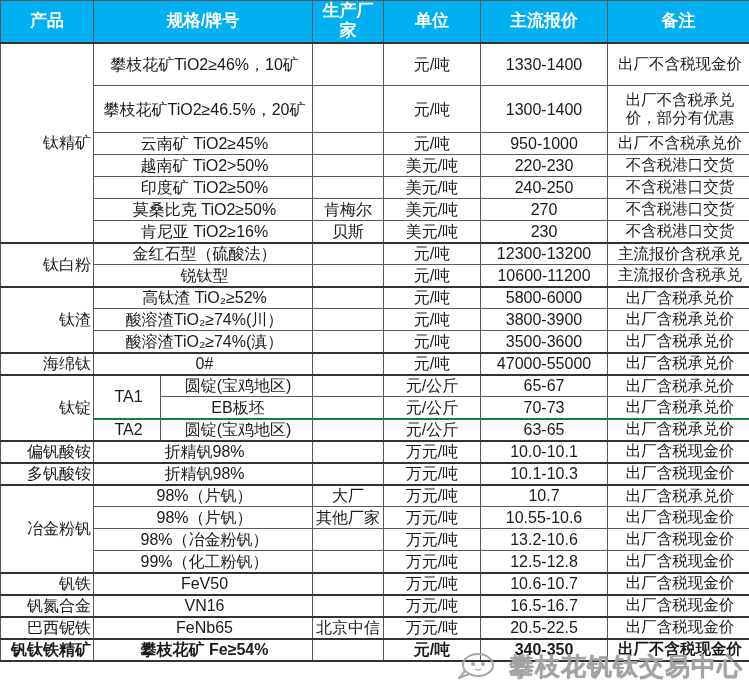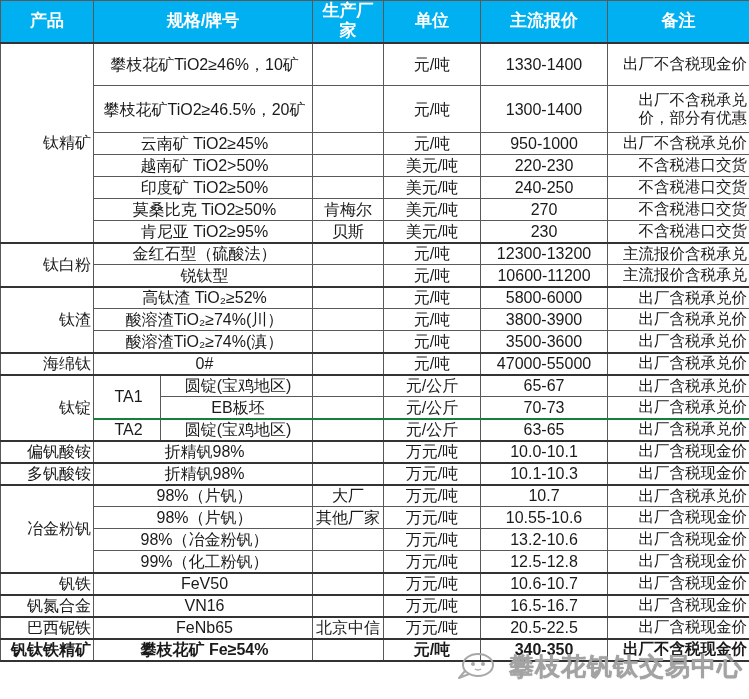--- a/index.html
+++ b/index.html
@@ -43,21 +43,21 @@
     text-align:center;
     background:#ffffff;
   }
   tbody td.product{text-align:right;font-size:16px;}
   tbody td.spec,tbody td.form,tbody td.grade{
     text-align:center;
     padding:0 2px 0 5px;
     white-space:nowrap;
   }
   tbody td.note{
-    text-align:right;
+    text-align:center;
     padding:0 2px 0 5px;
     font-size:15.5px;
   }
   tbody tr.sec td{border-top:2px solid #333333;}
   tbody tr.sub td{border-top:2px solid #15803d;}
   tbody tr:last-child td{border-bottom:2px solid #333333;font-weight:bold;}
   .watermark{
     position:absolute;
     right:6px;
     top:650px;
@@ -139,21 +139,21 @@
         <td class="note">不含税港口交货</td>
       </tr>
       <tr>
         <td class="spec" colspan="2">莫桑比克 TiO2≥50%</td>
         <td class="mfr">肯梅尔</td>
         <td class="unit">美元/吨</td>
         <td class="price">270</td>
         <td class="note">不含税港口交货</td>
       </tr>
       <tr>
-        <td class="spec" colspan="2">肯尼亚 TiO2≥95%</td>
+        <td class="spec" colspan="2">肯尼亚 TiO2≥16%</td>
         <td class="mfr">贝斯</td>
         <td class="unit">美元/吨</td>
         <td class="price">230</td>
         <td class="note">不含税港口交货</td>
       </tr>
 
       <tr class="sec">
         <td class="product" rowspan="2">钛白粉</td>
         <td class="spec" colspan="2">金红石型（硫酸法）</td>
         <td class="mfr"></td>

